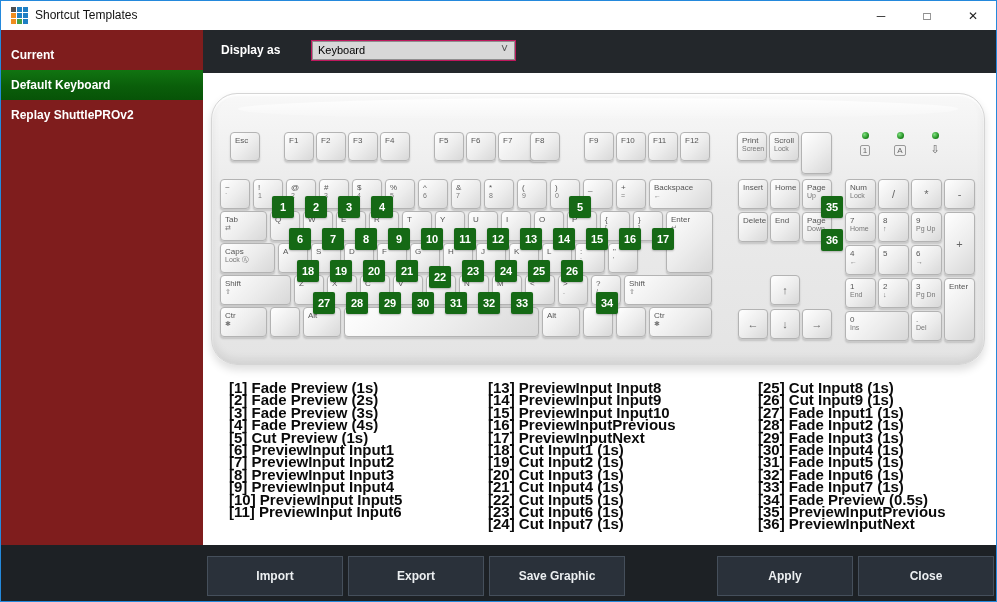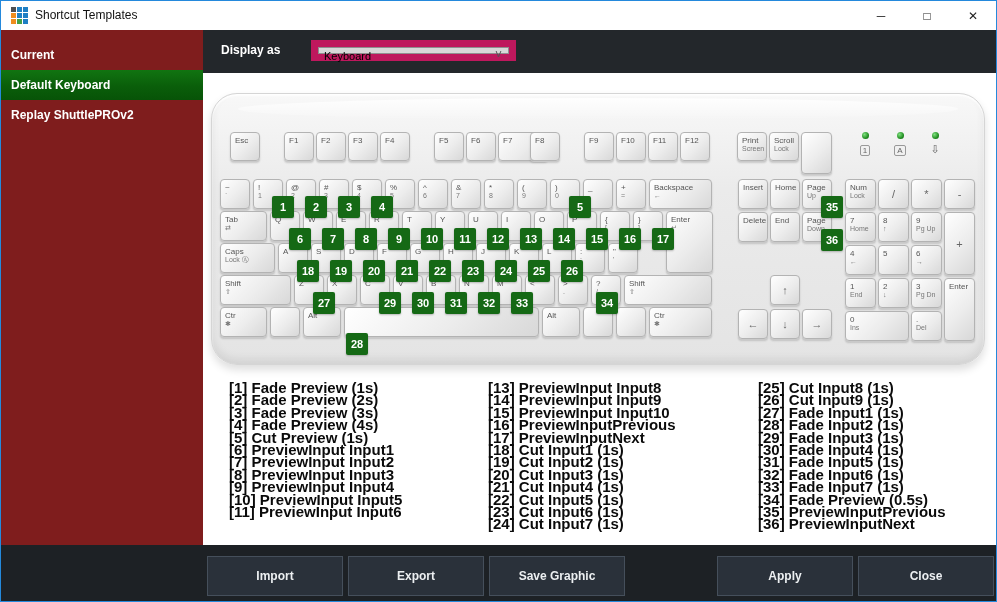--- a/index.html
+++ b/index.html
@@ -11,21 +11,21 @@
   .title{position:absolute;left:34px;top:7px;font-size:12px;color:#111;}
   .win-controls{position:absolute;right:0;top:0;height:29px;display:flex;}
   .win-btn{width:46px;height:29px;display:flex;align-items:center;justify-content:center;font-size:12px;color:#222;cursor:default;}
   
   .sidebar{position:absolute;left:0;top:29px;width:202px;bottom:56px;background:#7f1d1d;padding-top:10px;box-sizing:border-box;}
   .side-item{height:30px;line-height:30px;padding-left:10px;color:#fff;font-size:12px;font-weight:700;}
   .side-item.selected{background:linear-gradient(#117411,#0a5e0a 55%,#075307);}
   
   .topband{position:absolute;left:202px;top:29px;right:0;height:43px;background:#23272b;}
   .band-label{position:absolute;left:18px;top:13px;color:#fff;font-size:12px;font-weight:700;}
-  .combo{position:absolute;left:108px;top:10px;width:205px;height:21px;background:#d8d8d8;border:7px solid #be185d;box-shadow:inset 0 0 0 1px #8f8f8f;box-sizing:border-box;}
+  .combo{position:absolute;left:108px;top:10px;width:205px;height:21px;background:#d8d8d8;border:1px solid #be185d;box-shadow:inset 0 0 0 1px #8f8f8f;box-sizing:border-box;}
   .combo-value{position:absolute;left:6px;top:3px;font-size:11px;color:#000;}
   .combo-chevron{position:absolute;right:7px;top:1px;font-size:12px;color:#555;}
   
   .canvas{position:absolute;left:202px;top:72px;right:0;bottom:56px;background:#ffffff;}
   
   .kb{position:absolute;left:8px;top:20px;width:774px;height:272px;background:linear-gradient(180deg,#f8f8f8,#ebebeb 35%,#e4e4e4);border:1px solid #d5d5d5;border-radius:26px;box-shadow:inset 0 2px 2px rgba(255,255,255,.9), inset 0 -5px 9px rgba(0,0,0,.08), 0 5px 9px rgba(0,0,0,.13);box-sizing:border-box;}
   .kb::before{content:"";position:absolute;left:26px;right:26px;top:4px;height:22px;border-radius:50%;background:linear-gradient(#ffffff,rgba(255,255,255,0));opacity:.9;}
   .key{position:absolute;background:linear-gradient(135deg,#ffffff 0%,#ececec 55%,#d8d8d8 100%);border:1px solid #b3b3b3;border-radius:4px;box-shadow:0 1px 0 #c9c9c9,0 2px 2px rgba(0,0,0,.16);box-sizing:border-box;padding:3px 0 0 4px;color:#555;overflow:hidden;}
   .key .l1{display:block;font-size:8px;line-height:9px;white-space:pre;}
   .key .l2{display:block;font-size:7px;line-height:8px;color:#777;white-space:pre;}
@@ -439,27 +439,27 @@
         <div class="badge" style="left: 275px; top: 134px;">12</div>
         <div class="badge" style="left: 308px; top: 134px;">13</div>
         <div class="badge" style="left: 341px; top: 134px;">14</div>
         <div class="badge" style="left: 374px; top: 134px;">15</div>
         <div class="badge" style="left: 407px; top: 134px;">16</div>
         <div class="badge" style="left: 440px; top: 134px;">17</div>
         <div class="badge" style="left: 85px; top: 166px;">18</div>
         <div class="badge" style="left: 118px; top: 166px;">19</div>
         <div class="badge" style="left: 151px; top: 166px;">20</div>
         <div class="badge" style="left: 184px; top: 166px;">21</div>
-        <div class="badge" style="left: 217px; top: 166px;">22</div>
+        <div class="badge" style="left: 217px; top: 172px;">22</div>
         <div class="badge" style="left: 250px; top: 166px;">23</div>
         <div class="badge" style="left: 283px; top: 166px;">24</div>
         <div class="badge" style="left: 316px; top: 166px;">25</div>
         <div class="badge" style="left: 349px; top: 166px;">26</div>
         <div class="badge" style="left: 101px; top: 198px;">27</div>
-        <div class="badge" style="left: 134px; top: 198px; margin-top: 41px;">28</div>
+        <div class="badge" style="left: 134px; top: 198px;">28</div>
         <div class="badge" style="left: 167px; top: 198px;">29</div>
         <div class="badge" style="left: 200px; top: 198px;">30</div>
         <div class="badge" style="left: 233px; top: 198px;">31</div>
         <div class="badge" style="left: 266px; top: 198px;">32</div>
         <div class="badge" style="left: 299px; top: 198px;">33</div>
         <div class="badge" style="left: 384px; top: 198px; text-align: center;">34</div>
         <div class="badge" style="left: 609px; top: 102px;">35</div>
         <div class="badge" style="left: 609px; top: 135px;">36</div>
       </div>
     <div class="shortcuts">

